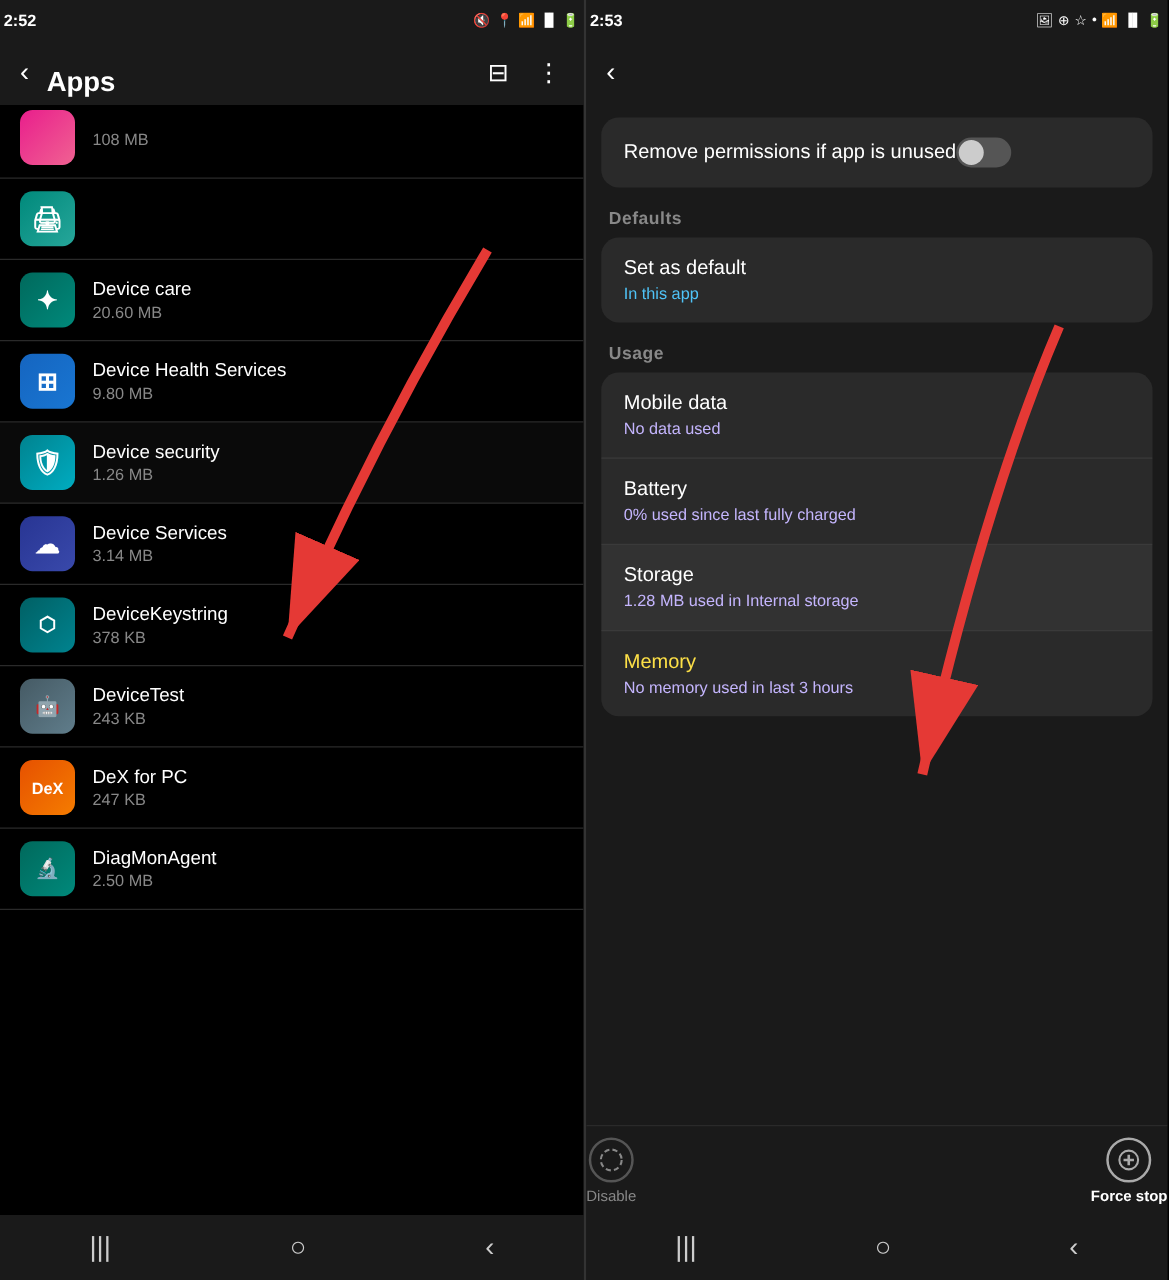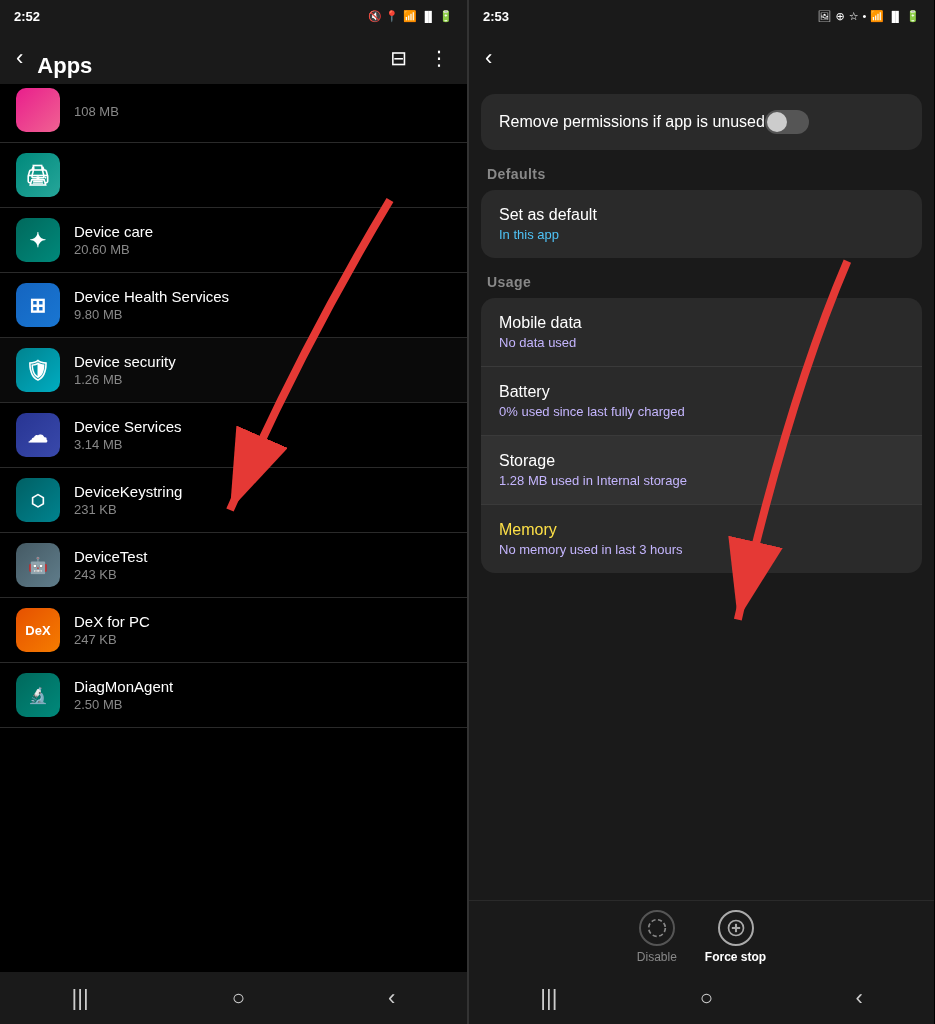--- a/index.html
+++ b/index.html
@@ -26,21 +26,21 @@
       border-left: 2px solid #333;
     }
 
     
     .status-bar {
       height: 32px;
       background: #1a1a1a;
       display: flex;
       align-items: center;
       justify-content: space-between;
-      padding: 0 14px;
+      padding: 0 3px;
       flex-shrink: 0;
     }
     .status-time {
       color: #fff;
       font-size: 13px;
       font-weight: 600;
     }
     .status-icons {
       display: flex;
       align-items: center;
@@ -213,21 +213,21 @@
       padding: 16px 18px;
     }
     .version-text { color: #888; font-size: 15px; }
 
     
     .action-bar {
       height: 72px;
       background: #1a1a1a;
       display: flex;
       align-items: center;
-      justify-content: center;
+      justify-content: space-between;
       flex-shrink: 0;
       border-top: 1px solid #2a2a2a;
       gap: 28px;
     }
     .action-btn {
       display: flex;
       flex-direction: column;
       align-items: center;
       gap: 4px;
       cursor: pointer;
@@ -323,21 +323,21 @@
       <div class="app-info">
         <span class="app-name">Device Services</span>
         <span class="app-size">3.14 MB</span>
       </div>
     </div>
 
     <div class="app-item">
       <div class="app-icon cyan" style="font-size:16px;">⬡</div>
       <div class="app-info">
         <span class="app-name">DeviceKeystring</span>
-        <span class="app-size">231 KB</span>
+        <span class="app-size">378 KB</span>
       </div>
     </div>
 
     <div class="app-item">
       <div class="app-icon robot" style="font-size:16px;">🤖</div>
       <div class="app-info">
         <span class="app-name">DeviceTest</span>
         <span class="app-size">243 KB</span>
       </div>
     </div>

